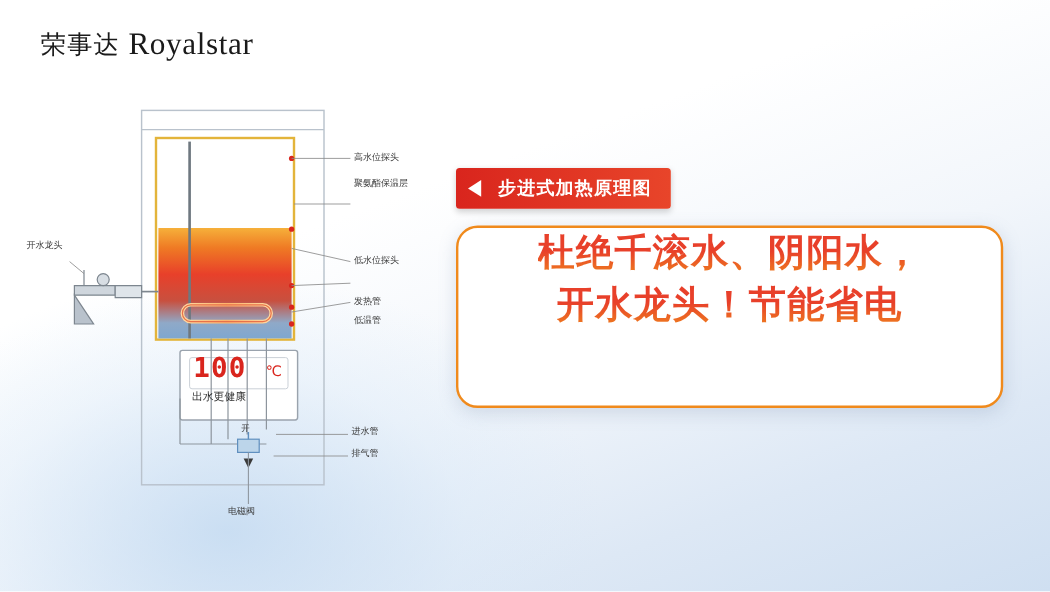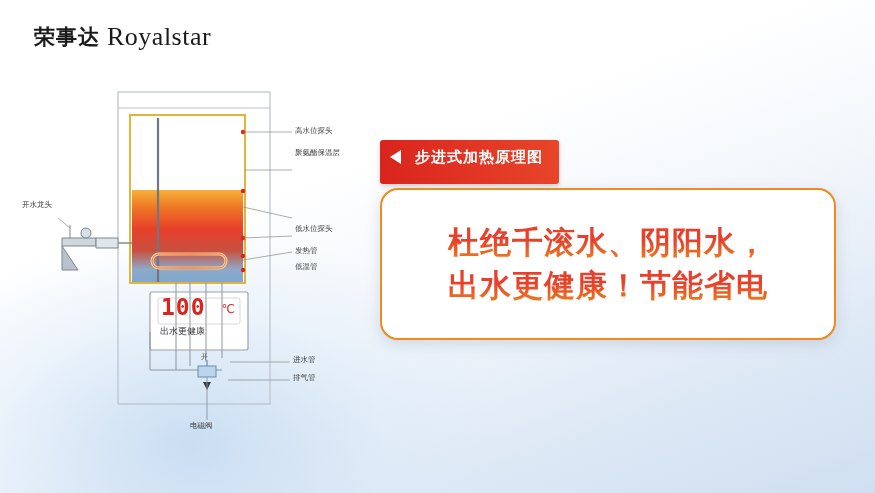--- a/index.html
+++ b/index.html
@@ -35,21 +35,21 @@
     position: absolute;
     left: 34px;
     top: 22px;
     display: flex;
     align-items: center;
     gap: 7px;
   }
   #brand .cn {
     font-family: "DejaVu Sans", sans-serif;
     font-size: 21px;
-    font-weight: bold;
+    font-weight: normal;
     color: #1a1a1a;
     letter-spacing: 1px;
   }
   #brand .en {
     font-family: "Liberation Serif", serif;
     font-size: 26px;
     color: #1a1a1a;
     letter-spacing: 0.5px;
   }
   
@@ -71,21 +71,21 @@
   
   #ribbon {
     position: absolute;
     left: 380px;
     top: 140px;
     height: 34px;
     display: flex;
     align-items: center;
     background: linear-gradient(90deg, #d9251d 0%, #e8452a 100%);
     border-radius: 3px;
-    padding: 0 16px 10px 10px;
+    padding: 0 16px 0 10px;
     box-shadow: 0 2px 5px rgba(0,0,0,0.18);
   }
   #ribbon .tri {
     width: 0;
     height: 0;
     border-top: 7px solid transparent;
     border-bottom: 7px solid transparent;
     border-right: 11px solid #ffffff;
     margin-right: 14px;
   }
@@ -102,21 +102,20 @@
     top: 188px;
     width: 452px;
     height: 148px;
     background: #ffffff;
     border: 2px solid #f08a1c;
     border-radius: 18px;
     box-shadow: 0 4px 14px rgba(120,140,170,0.25);
     display: flex;
     flex-direction: column;
     align-items: center;
-    justify-content: center;
   }
   #callout .line {
     font-family: "DejaVu Sans", sans-serif;
     font-size: 31px;
     font-weight: bold;
     letter-spacing: 1px;
     background: linear-gradient(180deg, #e8402a 0%, #e8402a 45%, #f08a1c 100%);
     -webkit-background-clip: text;
     background-clip: text;
     color: #e8521f;
@@ -218,31 +217,31 @@
     <div style="position:absolute;left:161px;top:226px;display:flex;align-items:flex-end;gap:16px;">
       <span style="font-family:'DejaVu Sans Mono',monospace;font-size:23px;font-weight:bold;color:#d9251d;letter-spacing:1px;line-height:1;">100</span>
       <span style="font-family:'DejaVu Sans',sans-serif;font-size:12px;color:#d9251d;line-height:1.6;">℃</span>
     </div>
     <div class="dlabel" style="left:160px;top:257px;font-size:9px;color:#2f2f2f;">出水更健康</div>
     <div class="dlabel" style="left:201px;top:284px;font-size:7px;">开</div>
 
     
     <div class="dlabel" style="left:295px;top:57px;">高水位探头</div>
     <div class="dlabel" style="left:295px;top:79px;">聚氨酯保温层</div>
-    <div class="dlabel" style="left:295px;top:143px;margin-top:12px;">低水位探头</div>
+    <div class="dlabel" style="left:295px;top:143px;">低水位探头</div>
     <div class="dlabel" style="left:295px;top:161px;margin-top:32px;">低温管</div>
     <div class="dlabel" style="left:295px;top:177px;">发热管</div>
     <div class="dlabel" style="left:22px;top:131px;">开水龙头</div>
     <div class="dlabel" style="left:293px;top:286px;">进水管</div>
     <div class="dlabel" style="left:293px;top:304px;">排气管</div>
     <div class="dlabel" style="left:190px;top:352px;">电磁阀</div>
   </div>
 
   <div id="ribbon">
     <span class="tri"></span>
     <span class="txt">步进式加热原理图</span>
   </div>
 
   <div id="callout">
     <div class="line">杜绝千滚水、阴阳水，</div>
-    <div class="line">出水更健康！节能省电</div>
+    <div class="line">开水龙头！节能省电</div>
   </div>
 </div>
 
 </body></html>

